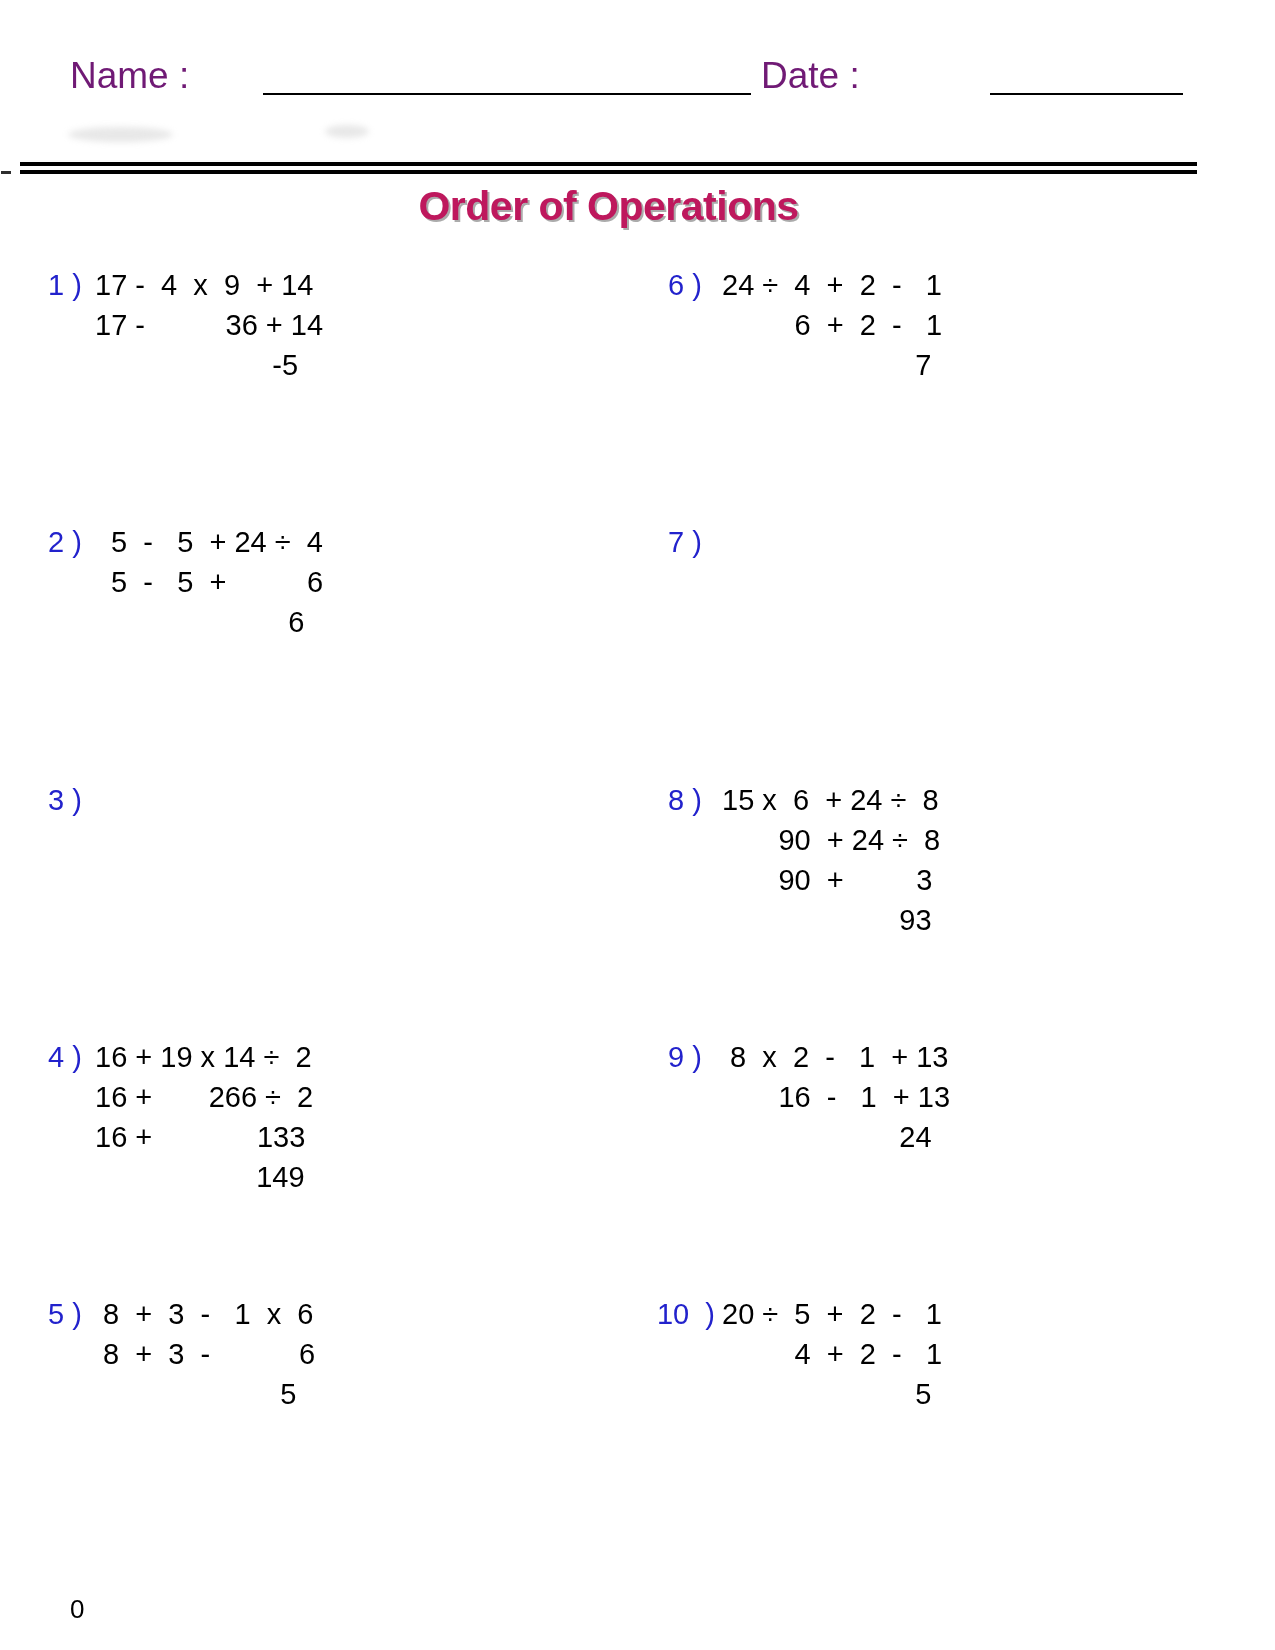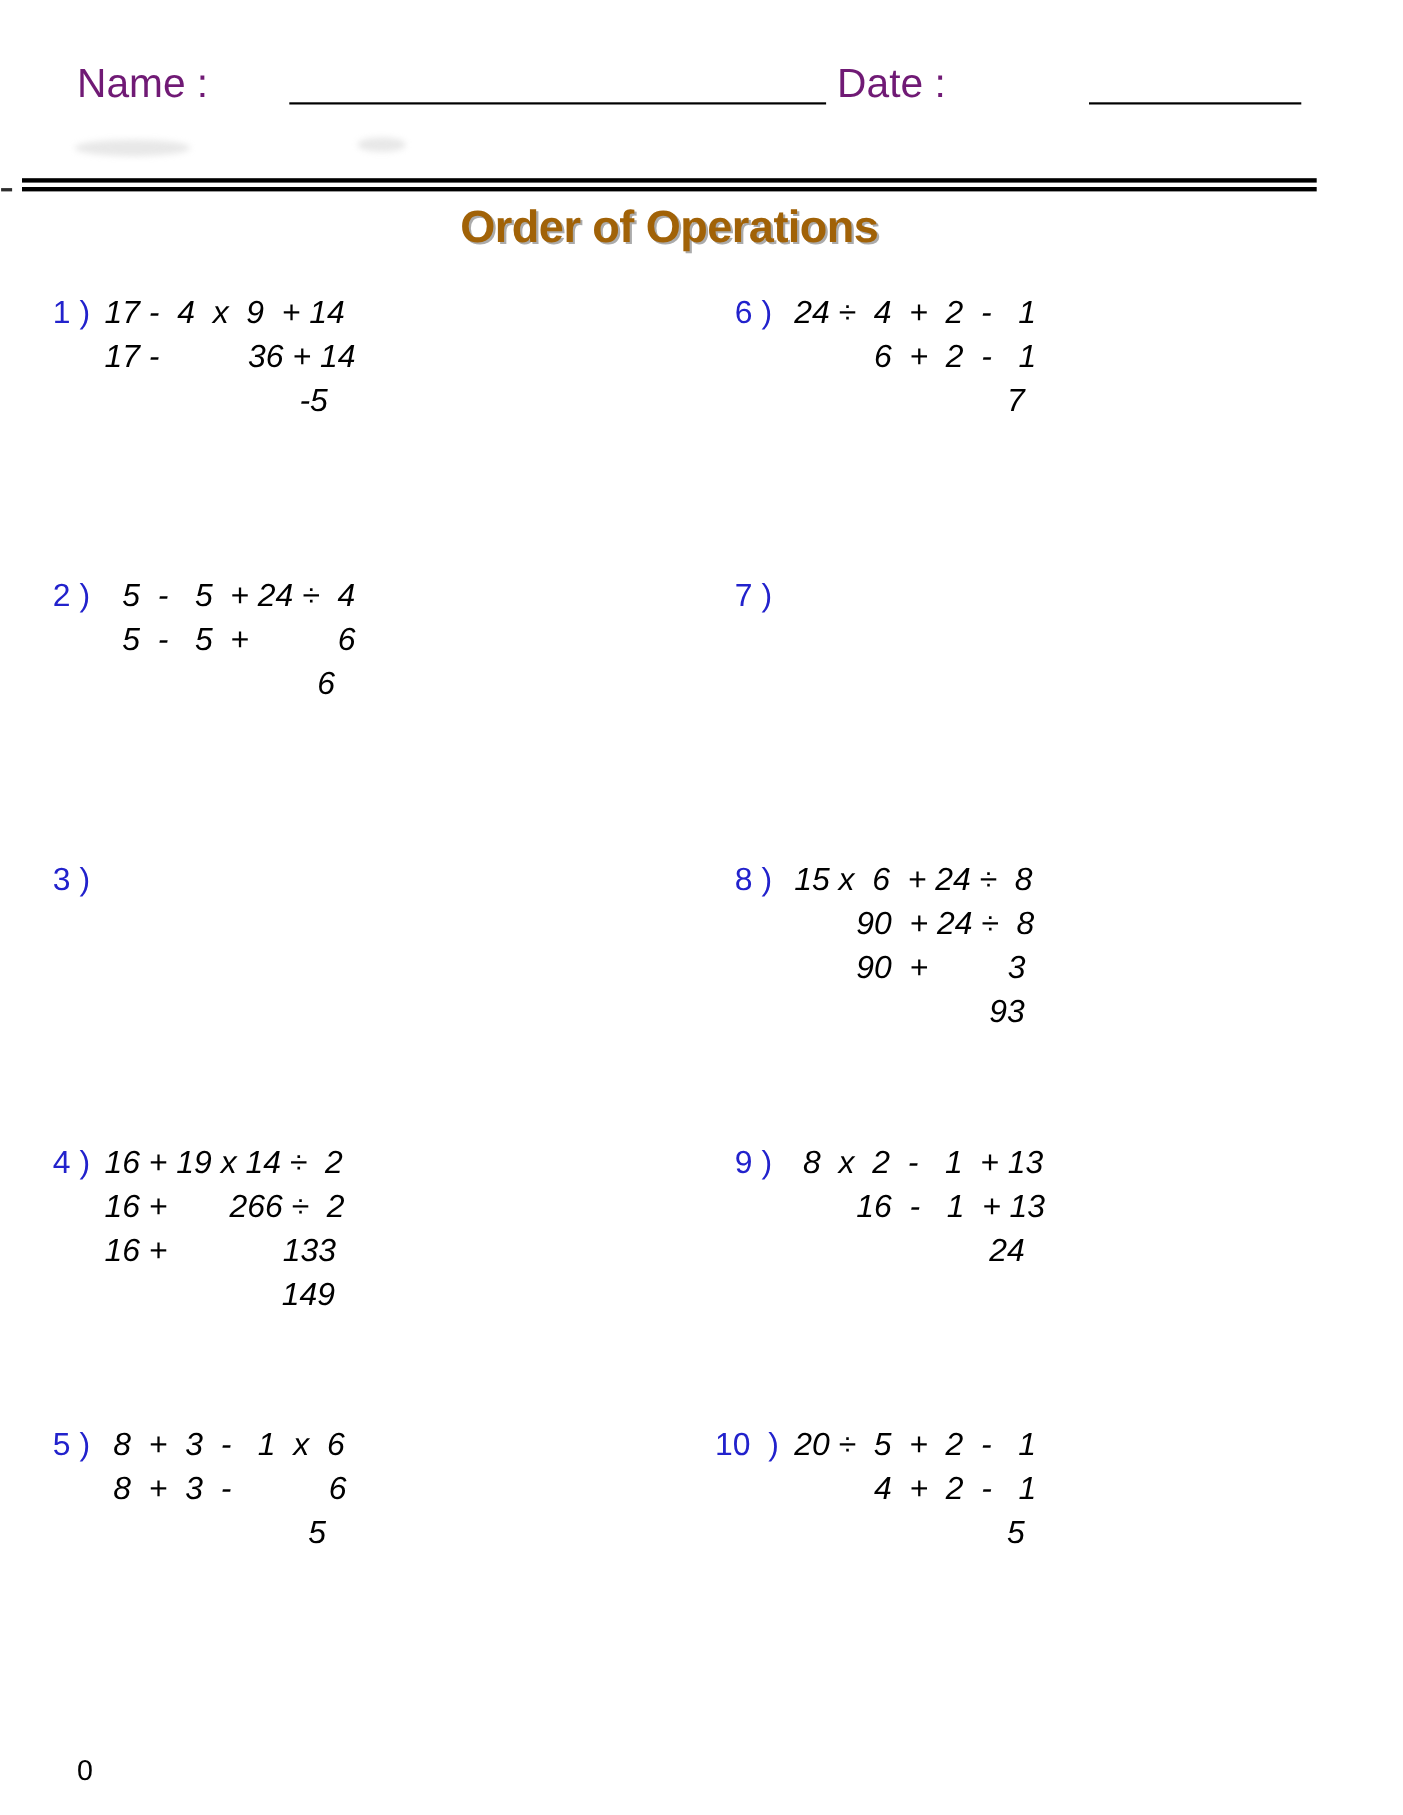--- a/index.html
+++ b/index.html
@@ -28,44 +28,44 @@
     left:20px;top:183px;width:1177px;text-align:center;
     font-size:41px;font-weight:bold;letter-spacing:-0.5px;
     text-shadow:2px 2px 0 #ababab;
   }
   
   .prob{display:flex;align-items:flex-start;}
   .plabel{
     font-size:29px;line-height:40px;white-space:pre;flex:0 0 auto;
   }
   .pwork{font-size:29px;line-height:40px;}
-  .wline{white-space:pre;font-style:italic;}
+  .wline{white-space:pre;}
   .col-l{left:48px;}  .col-l .plabel{width:47px;}
   .col-r{left:668px;} .col-r .plabel{width:54px;}
-  #prob-10{left:650px;} #prob-10 .plabel{width:72px;}
+  #prob-10{left:650px;} #prob-10 .plabel{width:72px;text-align:center;}
   .row-0{top:265px;} .row-1{top:522px;} .row-2{top:780px;}
   .row-3{top:1037px;} .row-4{top:1294px;}
   
   #page-number{left:70px;top:1596px;font-size:26px;line-height:26px;}
 </style>
 </head>
 <body>
 
 <div class="abs hdr-label" id="name-label">Name :</div>
 <div class="abs fill-line" id="name-line"></div>
 <div class="abs hdr-label" id="date-label">Date :</div>
 <div class="abs fill-line" id="date-line"></div>
 
 <div class="abs smudge" id="smudge-a"></div>
 <div class="abs smudge" id="smudge-b"></div>
 
 <div class="abs" id="double-rule"></div>
 <div class="abs" id="rule-dash"></div>
 
-<div class="abs" id="title" style="color: #a16207;">Order of Operations</div>
+<div class="abs" id="title" style="color: #be185d;">Order of Operations</div>
 
 <div class="abs prob col-l row-0">
   <div class="plabel" style="color: rgb(34, 34, 204);">1 )</div>
   <div class="pwork">
     <div class="wline">17 -  4  x  9  + 14</div>
     <div class="wline">17 -          36 + 14</div>
     <div class="wline">                      -5</div>
   </div>
 </div>
 

